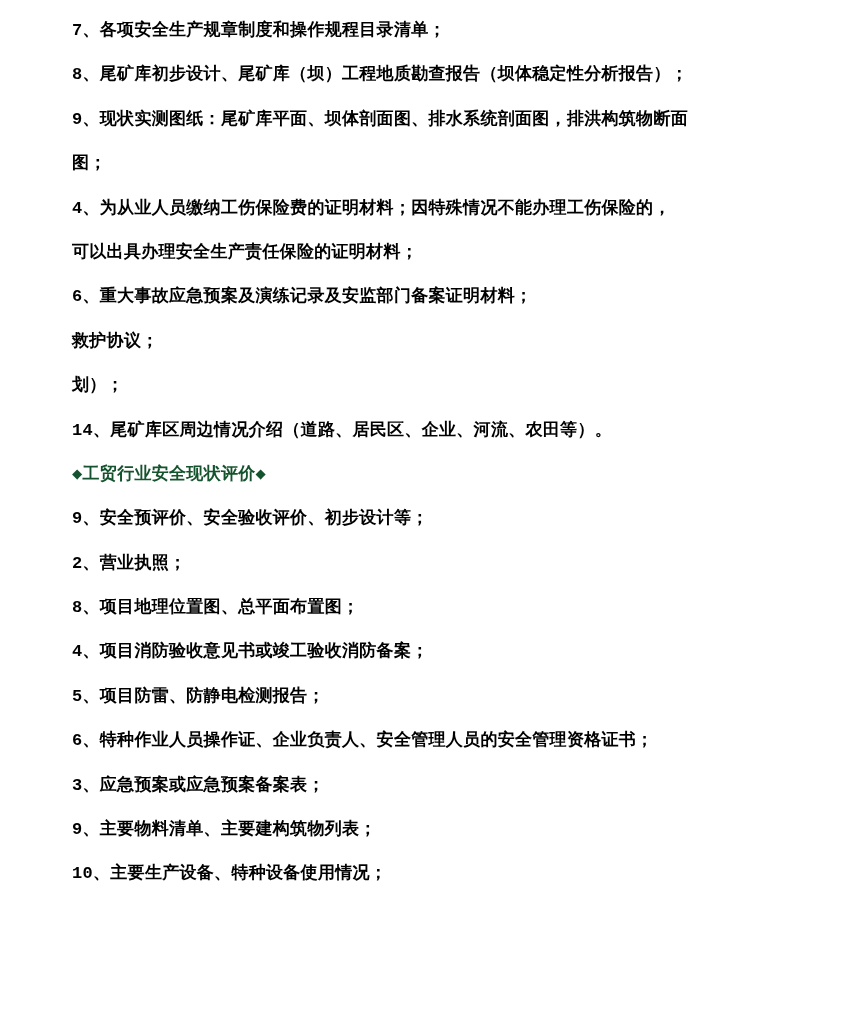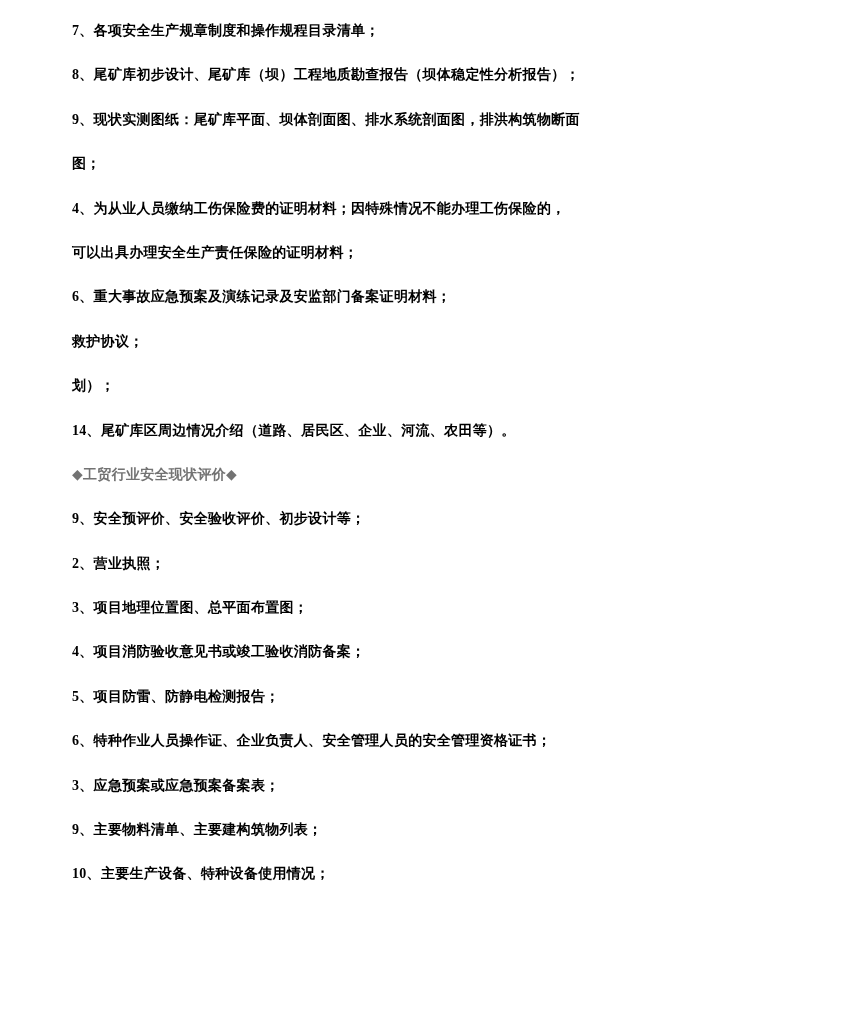--- a/index.html
+++ b/index.html
@@ -12,52 +12,53 @@
     width: 850px;
     height: 1024px;
     background: #ffffff;
     overflow: hidden;
     font-family: "Liberation Serif", "DejaVu Serif", serif;
   }
   .content {
     padding: 9px 28px 0 72px;
   }
   .line {
-    font-size: 14px;
+    font-size: 17px;
     font-weight: 700;
     color: #000000;
     line-height: 44.4px;
     height: 44.4px;
     white-space: nowrap;
     letter-spacing: 0.3px;
+    font-family: Liberation Mono, monospace;
   }
   .line.heading {
     
-    color: #737373;
+    color: #14532d;
   }
 </style>
 </head>
 <body>
 
 <div class="page">
   <div class="content">
     <div class="line">7、各项安全生产规章制度和操作规程目录清单；</div>
     <div class="line">8、尾矿库初步设计、尾矿库（坝）工程地质勘查报告（坝体稳定性分析报告）；</div>
     <div class="line">9、现状实测图纸：尾矿库平面、坝体剖面图、排水系统剖面图，排洪构筑物断面</div>
     <div class="line">图；</div>
     <div class="line">4、为从业人员缴纳工伤保险费的证明材料；因特殊情况不能办理工伤保险的，</div>
     <div class="line">可以出具办理安全生产责任保险的证明材料；</div>
     <div class="line">6、重大事故应急预案及演练记录及安监部门备案证明材料；</div>
     <div class="line">救护协议；</div>
     <div class="line">划）；</div>
     <div class="line">14、尾矿库区周边情况介绍（道路、居民区、企业、河流、农田等）。</div>
     <div class="line heading">◆工贸行业安全现状评价◆</div>
     <div class="line">9、安全预评价、安全验收评价、初步设计等；</div>
     <div class="line">2、营业执照；</div>
-    <div class="line">3、项目地理位置图、总平面布置图；</div>
+    <div class="line">8、项目地理位置图、总平面布置图；</div>
     <div class="line">4、项目消防验收意见书或竣工验收消防备案；</div>
     <div class="line">5、项目防雷、防静电检测报告；</div>
     <div class="line">6、特种作业人员操作证、企业负责人、安全管理人员的安全管理资格证书；</div>
     <div class="line">3、应急预案或应急预案备案表；</div>
     <div class="line">9、主要物料清单、主要建构筑物列表；</div>
     <div class="line">10、主要生产设备、特种设备使用情况；</div>
   </div>
 </div>
 
 </body></html>

